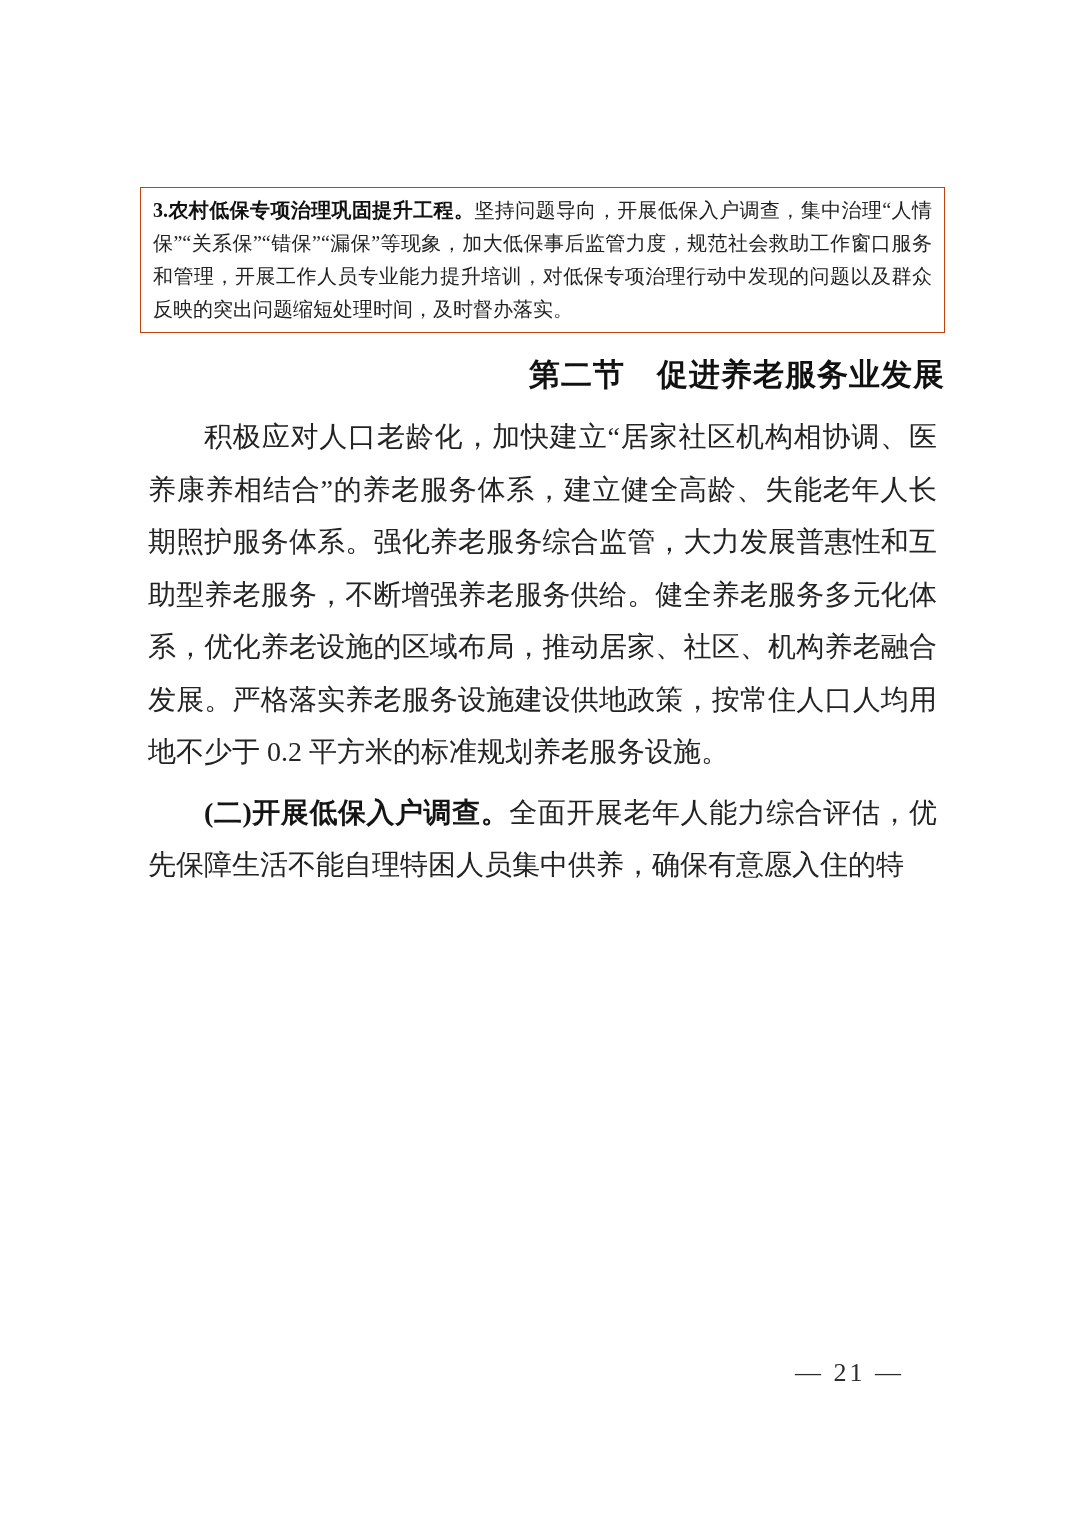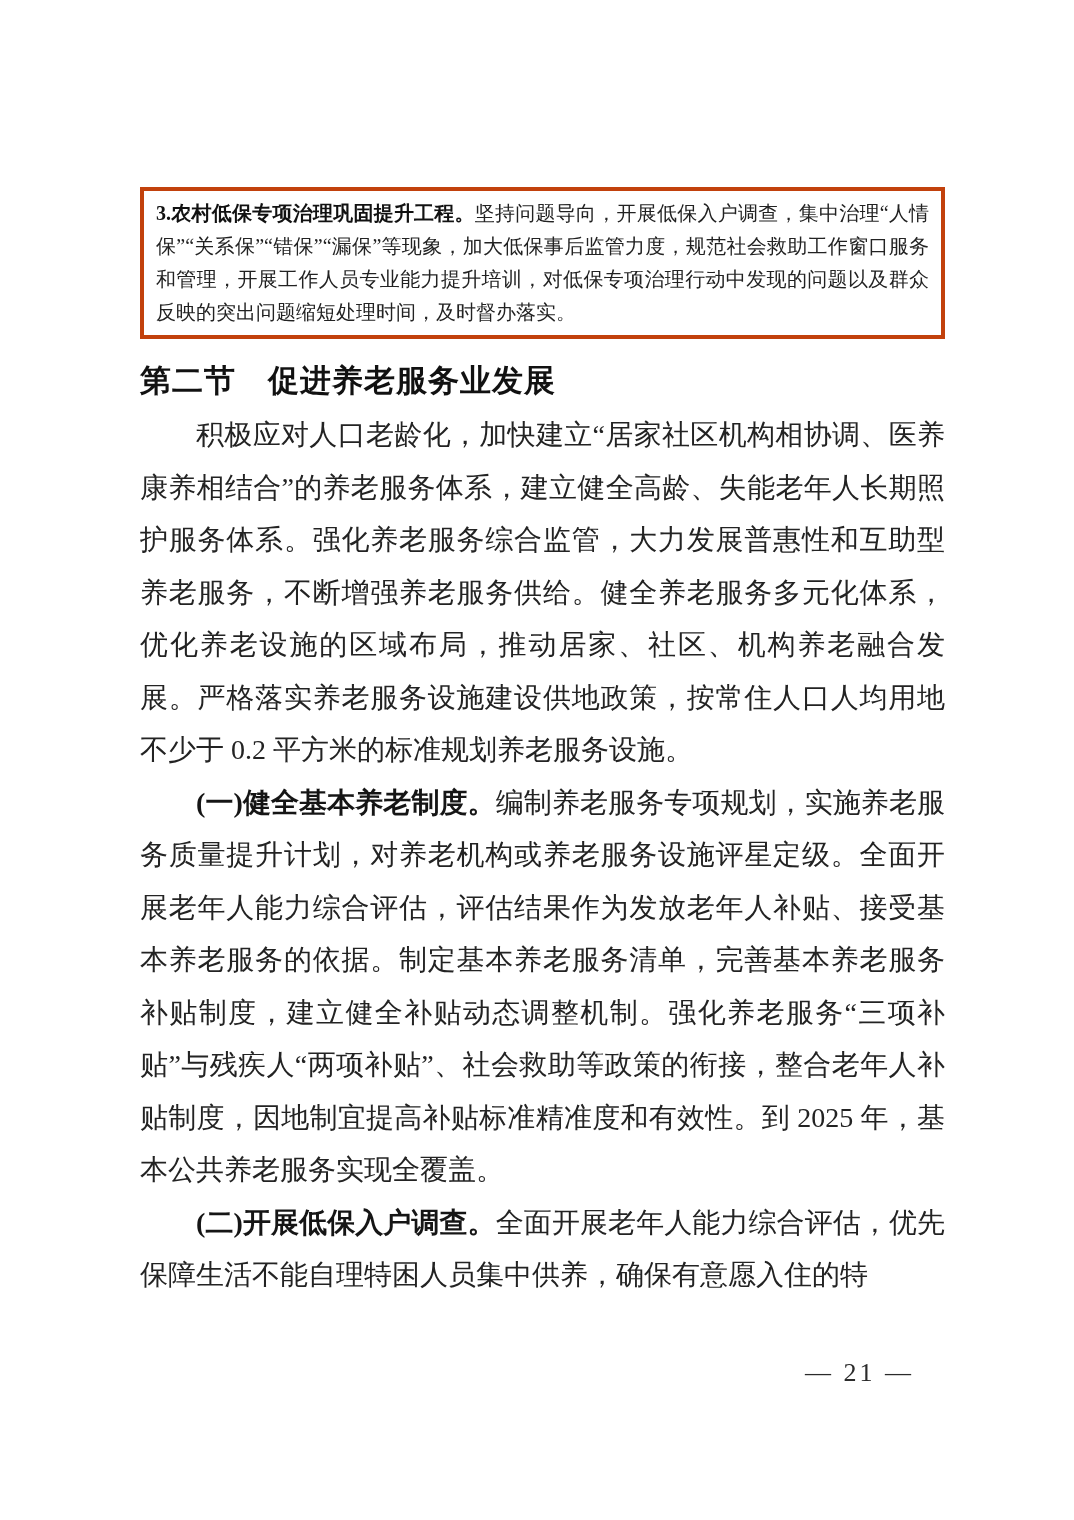--- a/index.html
+++ b/index.html
@@ -14,45 +14,45 @@
     margin: 0 auto;
     background: #ffffff;
     box-sizing: border-box;
     padding: 187px 129px 0 140px;
     font-family: "Liberation Serif", serif;
     color: #1c1c1c;
     overflow: hidden;
   }
   
   .callout {
-    border: 4px solid #c2410c;
+    border: 1px solid #c2410c;
     box-sizing: border-box;
     padding: 6px 12px;
     font-size: 20px;
     line-height: 33px;
     text-align: justify;
     color: #222222;
   }
   .callout-lead {
     font-weight: bold;
     color: #111111;
   }
   
   .section-title {
     margin: 14px 0 0 0;
     font-size: 31px;
     font-weight: bold;
     line-height: 56px;
-    text-align: left;
+    text-align: right;
     color: #111111;
     letter-spacing: 1px;
   }
   
   .body-para {
-    margin: 0;
+    margin: 8px;
     font-size: 28px;
     line-height: 52.5px;
     text-align: justify;
     text-indent: 2em;
     color: #232323;
     font-weight: normal;
   }
   
   .subsection-title {
     margin: 0;
@@ -63,21 +63,21 @@
     text-indent: 2em;
     color: #111111;
   }
   
   .item-lead {
     font-weight: bold;
     color: #151515;
   }
   .page-number {
     position: absolute;
-    right: 160px;
+    right: 170px;
     bottom: 132px;
     font-size: 26px;
     letter-spacing: 3px;
     color: #2b2b2b;
     margin-left: 32px;
   }
 </style>
 </head>
 <body>
 
@@ -85,23 +85,20 @@
 
   <div class="callout">
     <span class="callout-lead">3.农村低保专项治理巩固提升工程。</span><span class="callout-body">坚持问题导向，开展低保入户调查，集中治理“人情保”“关系保”“错保”“漏保”等现象，加大低保事后监管力度，规范社会救助工作窗口服务和管理，开展工作人员专业能力提升培训，对低保专项治理行动中发现的问题以及群众反映的突出问题缩短处理时间，及时督办落实。</span>
   </div>
 
   <h1 class="section-title">第二节　促进养老服务业发展</h1>
 
   <p class="body-para">积极应对人口老龄化，加快建立“居家社区机构相协调、医养康养相结合”的养老服务体系，建立健全高龄、失能老年人长期照护服务体系。强化养老服务综合监管，大力发展普惠性和互助型养老服务，不断增强养老服务供给。健全养老服务多元化体系，优化养老设施的区域布局，推动居家、社区、机构养老融合发展。严格落实养老服务设施建设供地政策，按常住人口人均用地不少于 0.2 平方米的标准规划养老服务设施。</p>
 
 
-  <p class="body-para">
-    <span class="item-lead">(一)健全基本养老制度。</span><span>编制养老服务专项规划，实施养老服务质量提升计划，对养老机构或养老服务设施评星定级。全面开展老年人能力综合评估，评估结果作为发放老年人补贴、接受基本养老服务的依据。制定基本养老服务清单，完善基本养老服务补贴制度，建立健全补贴动态调整机制。强化养老服务“三项补贴”与残疾人“两项补贴”、社会救助等政策的衔接，整合老年人补贴制度，因地制宜提高补贴标准精准度和有效性。到 2025 年，基本公共养老服务实现全覆盖。</span>
-  </p>
 
   <p class="body-para">
     <span class="item-lead">(二)开展低保入户调查。</span><span>全面开展老年人能力综合评估，优先保障生活不能自理特困人员集中供养，确保有意愿入住的特</span>
   </p>
 
   <div class="page-number">— 21 —</div>
 
 </div>
 
 </body></html>

